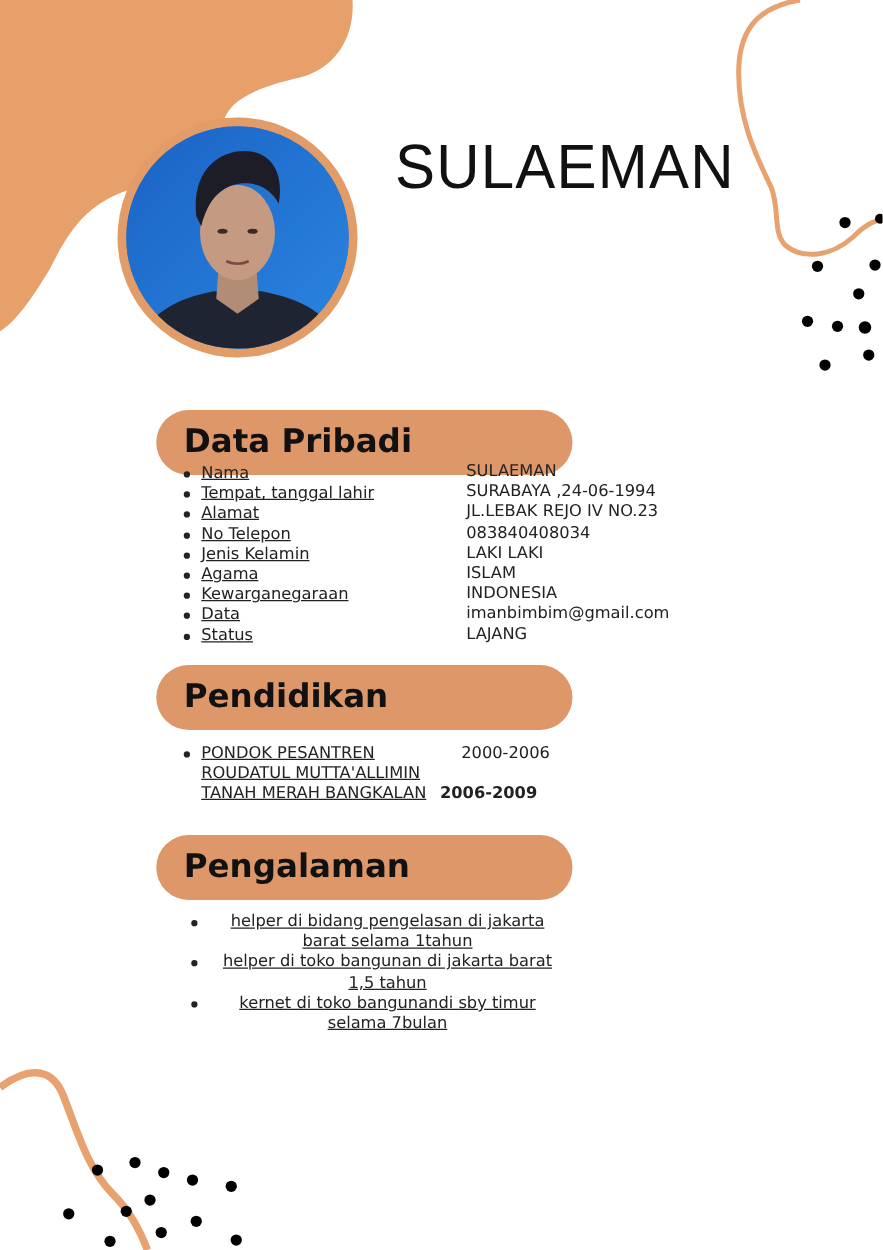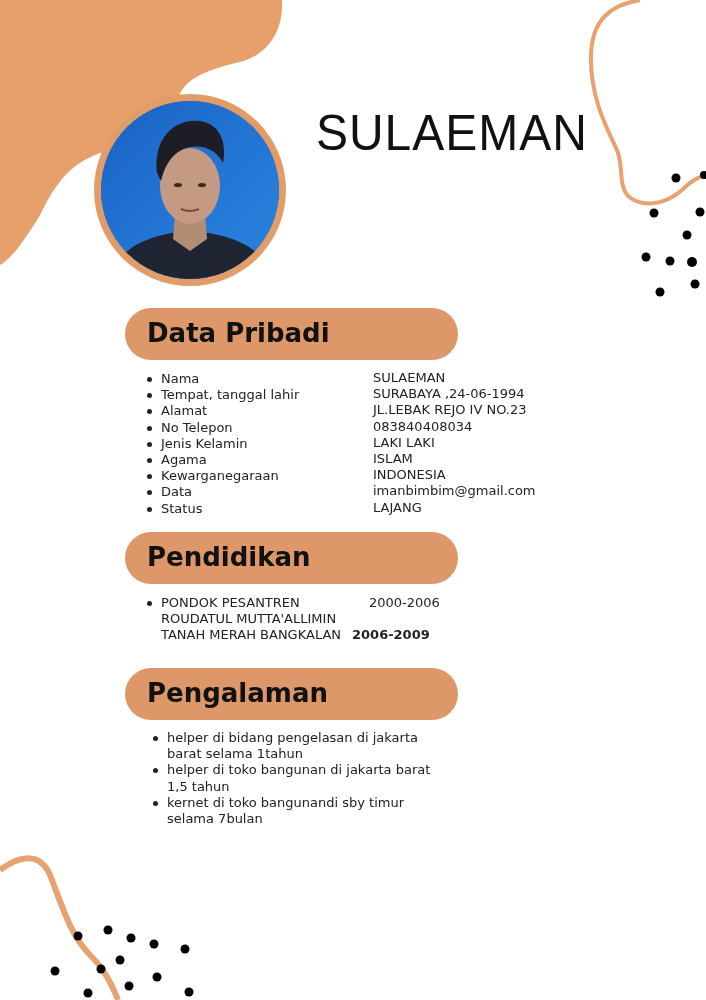--- a/index.html
+++ b/index.html
@@ -27,28 +27,28 @@
   .section-pill {
     position: absolute; left: 125px; width: 333px; height: 52px;
     border-radius: 26px; background: #dd9768;
   }
   .section-title {
     position: absolute; left: 22px; top: 50%; transform: translateY(-52%);
     font-family: "DejaVu Sans", sans-serif; font-weight: 700;
     font-size: 26px; color: #111; white-space: nowrap;
   }
   .list { position: absolute; margin: 0; padding: 0; list-style: none; font-size: 13px; line-height: 16.2px; color: #222; }
-  .list li { position: relative; padding-left: 14px; }
+  .list li { position: relative; padding-left: 14px; text-decoration: underline; }
   .list li::before {
     content: ""; position: absolute; left: 0; top: 6px; width: 5px; height: 5px;
     border-radius: 50%; background: #222;
   }
   .values { position: absolute; margin: 0; padding: 0; list-style: none; font-size: 13px; line-height: 16.2px; color: #222; }
   .edu-row { position: absolute; font-size: 13px; line-height: 16.2px; color: #222; }
-  .exp-list { width: 300px; }
+  .exp-list { width: 300px; text-align: center; }
 </style>
 </head>
 <body>
 
 <svg class="deco" width="706" height="1000" viewBox="0 0 706 1000">
 
   <path d="M0,0 L282,0 C284,30 268,55 240,62 C205,70 182,80 178,100 C172,130 150,140 110,150 C70,160 55,185 40,215 C25,240 12,258 0,265 Z" fill="#e8a06b"></path>
 
   <path d="M640,0 C610,5 592,20 591,55 C590,95 605,125 617,150 C624,168 618,185 628,196 C642,208 665,205 682,190 C692,180 700,176 706,176" fill="none" stroke="#e8a270" stroke-width="4"></path>
 
@@ -104,21 +104,21 @@
 
     <ellipse cx="77" cy="84" rx="4" ry="2" fill="#3a2a24"></ellipse>
     <ellipse cx="101" cy="84" rx="4" ry="2" fill="#3a2a24"></ellipse>
 
     <path d="M80,108 Q89,112 98,108" stroke="#7a4a40" stroke-width="2" fill="none"></path>
   </svg>
 </div>
 
 <div class="name">SULAEMAN</div>
 
-<div class="section-pill" style="top:308px;">
+<div class="section-pill" style="top:328px;">
   <span class="section-title">Data Pribadi</span>
 </div>
 <ul class="list" style="left:147px; top:371px;">
   <li>Nama</li>
   <li>Tempat, tanggal lahir</li>
   <li>Alamat</li>
   <li>No Telepon</li>
   <li>Jenis Kelamin</li>
   <li>Agama</li>
   <li>Kewarganegaraan</li>

